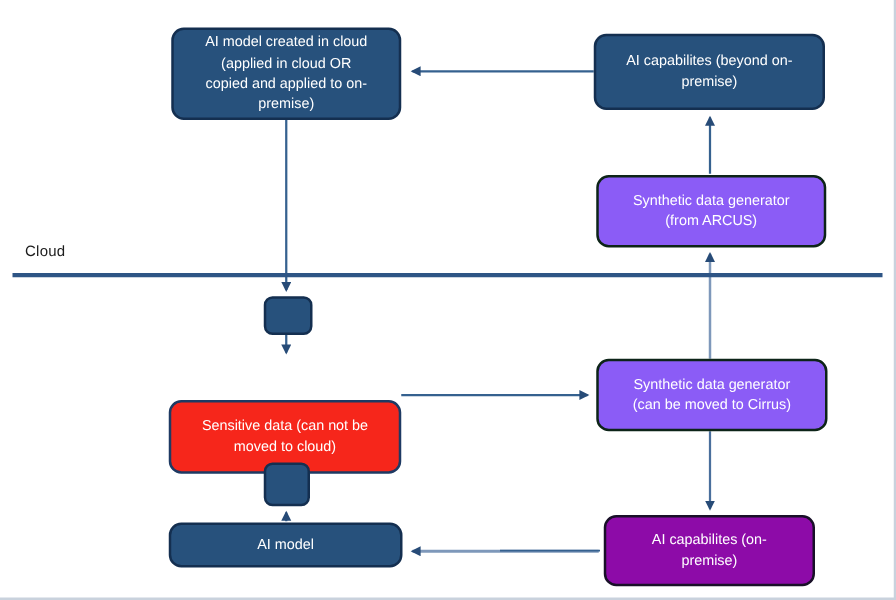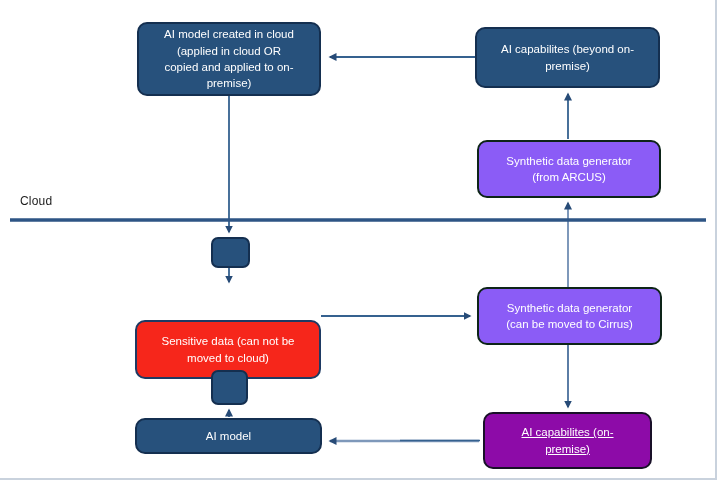--- a/index.html
+++ b/index.html
@@ -21,21 +21,21 @@
     font-size:11.5px;
     line-height:1.42;
     white-space:pre-line;
     border-radius:10px;
     box-sizing:border-box;
     padding:4px 10px;
   }
   .navy  {background:#27517c;border:2px solid #142f50;}
   .green {background:#8b5cf6;border:2px solid #0d2418;}
   .red   {background:#f6261b;border:2px solid #1e3a63;}
-  .purple{background:#8d0ba8;border:2px solid #191028;text-decoration:underline;}
+  .purple{background:#8d0ba8;border:2px solid #191028;}
   .mini  {border-radius:7px;padding:0;}
   .region-label{
     position:absolute;
     color:#1c1c1c;
     font-size:12px;
     letter-spacing:0.2px;
   }
   svg.connectors{
     position:absolute;left:0;top:0;width:717px;height:480px;
     pointer-events:none;

